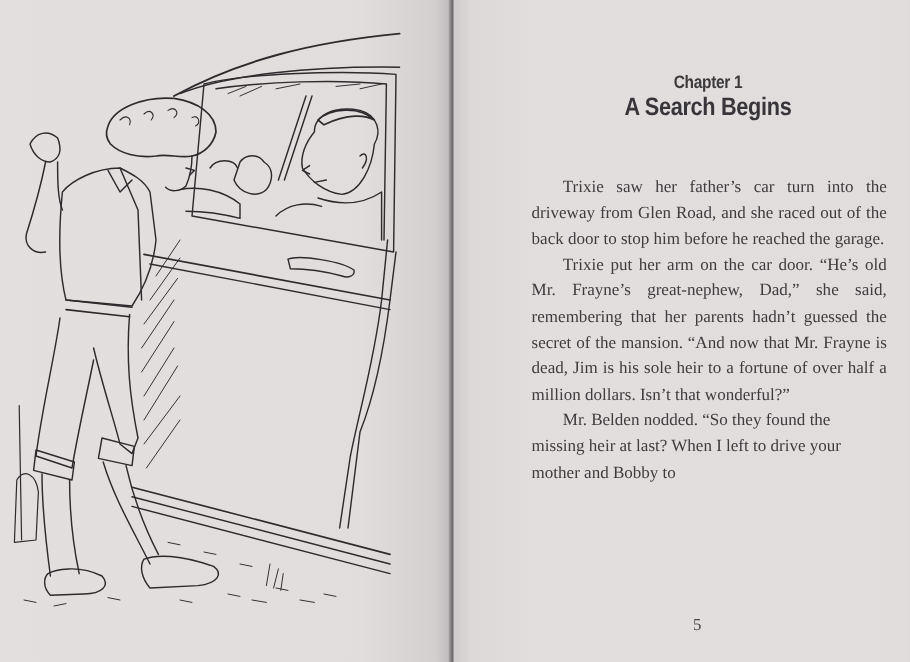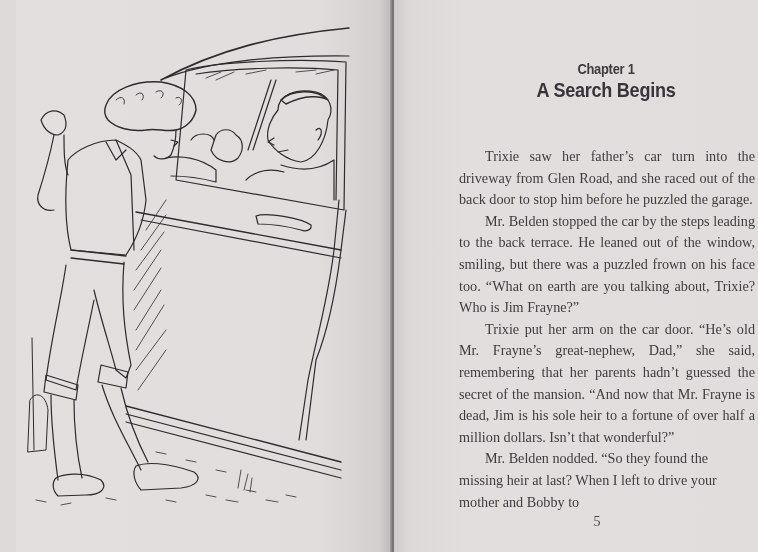--- a/index.html
+++ b/index.html
@@ -1,20 +1,20 @@
 <!DOCTYPE html>
 <html><head>
 <meta charset="utf-8">
 <style>
   html, body { margin:0; padding:0; }
   body {
     width:758px; height:552px; overflow:hidden; position:relative;
     background:#dedad9;
   }
-  .spread { position:absolute; left:16px; top:0; width:602px; height:552px; }
+  .spread { position:absolute; left:0; top:0; width:602px; height:552px; }
   .page-left {
     position:absolute; left:0; top:0; width:378px; height:552px;
     background: linear-gradient(90deg, #e3dfde 0%, #e1dddc 80%, #d3cfcf 96%, #b9b4b6 100%);
   }
   .page-right {
     position:absolute; left:378px; top:0; width:380px; height:552px;
     background: linear-gradient(90deg, #cfcacb 0%, #ddd9d8 4%, #e2dedd 20%, #e1dddc 100%);
   }
   .gutter {
     position:absolute; left:374px; top:0; width:6px; height:552px;
@@ -124,20 +124,19 @@
   </div>
 
   <div class="gutter"></div>
 
   <div class="page-right"></div>
 
   <div class="chapter-num">Chapter 1</div>
   <div class="chapter-title">A Search Begins</div>
 
   <div class="body-text">
-    <p>Trixie saw her father’s car turn into the driveway from Glen Road, and she raced out of the back door to stop him before he puzzled the garage.</p>
-    <p>Mr. Belden stopped the car by the steps leading to the back terrace. He leaned out of the window, smiling, but there was a puzzled frown on his face too. “What on earth are you talking about, Trixie? Who is Jim Frayne?”</p>
+    <p>Trixie saw her father’s car turn into the driveway from Glen Road, and she raced out of the back door to stop him before he reached the garage.</p>
     <p>Trixie put her arm on the car door. “He’s old Mr. Frayne’s great-nephew, Dad,” she said, remembering that her parents hadn’t guessed the secret of the mansion. “And now that Mr. Frayne is dead, Jim is his sole heir to a fortune of over half a million dollars. Isn’t that wonderful?”</p>
     <p style="text-align:left">Mr. Belden nodded. “So they found the missing heir at last? When I left to drive your mother and Bobby to</p>
   </div>
 
   <div class="page-number">5</div>
 </div>
 
 </body></html>

